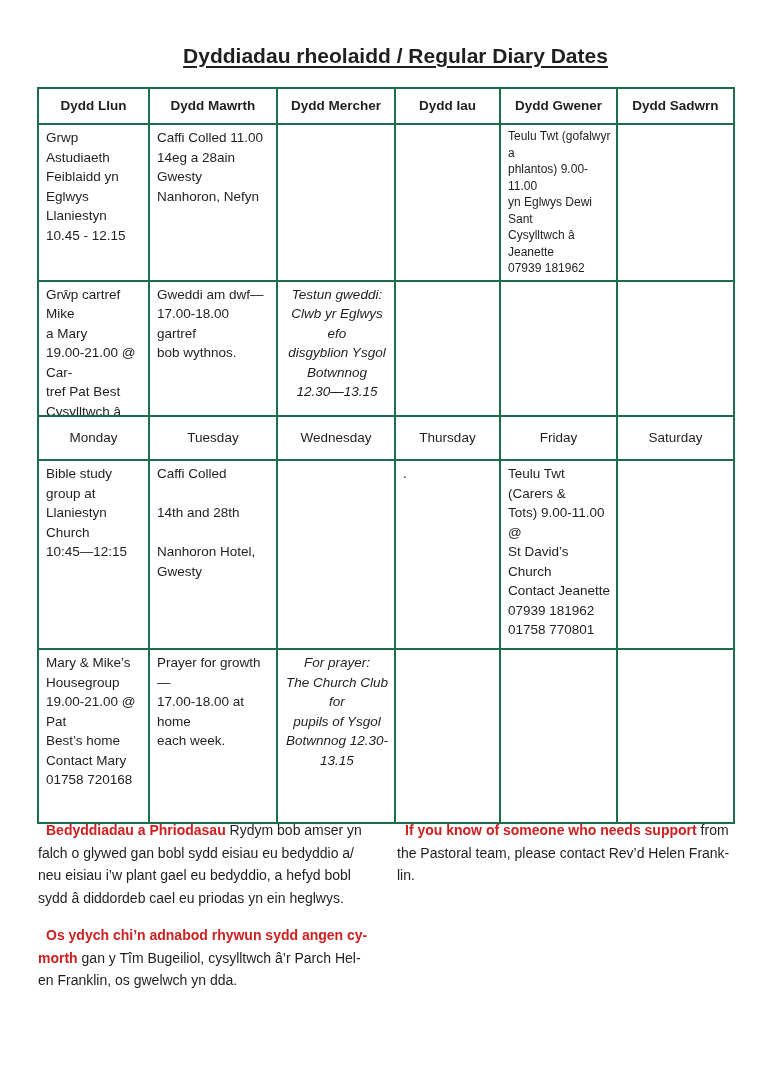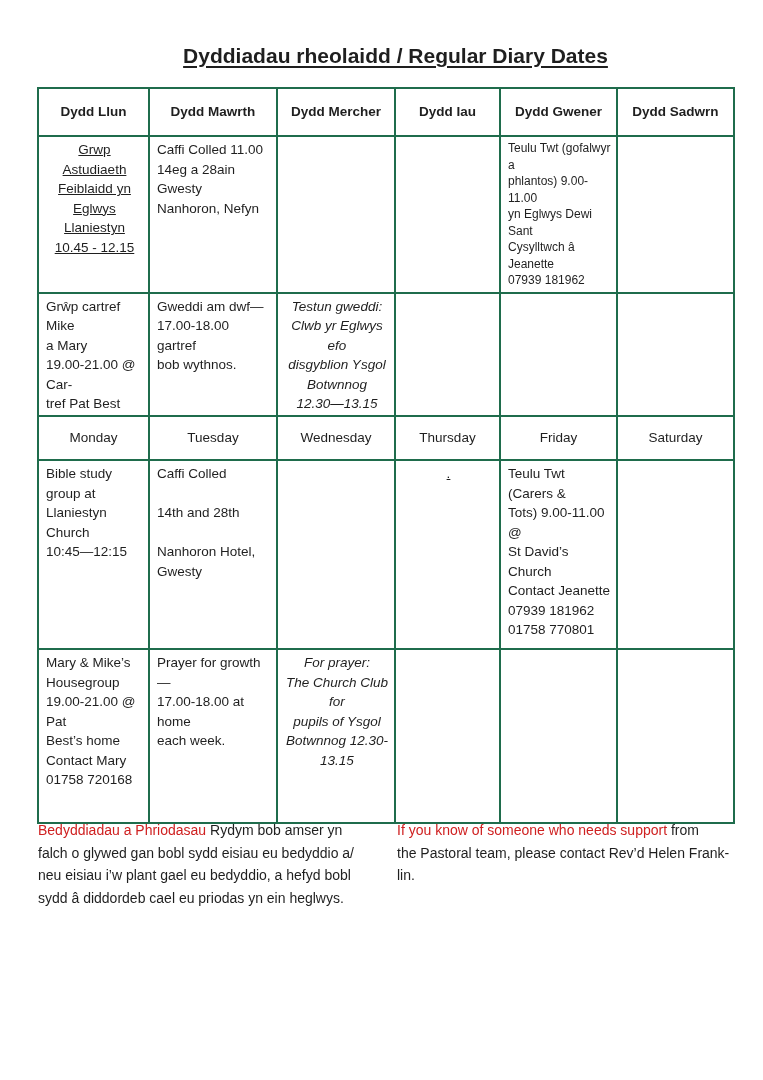--- a/index.html
+++ b/index.html
@@ -28,40 +28,40 @@
     border:2px solid var(--green);
     vertical-align:top;
     padding:3px 5px 3px 7px;
     font-size:13.5px;line-height:19.5px;
     white-space:pre-line;overflow:hidden;
     font-weight:normal;
   }
   th{text-align:center;vertical-align:middle;padding:2px;}
   #welsh-table th{font-weight:bold;}
   #english-table th{font-weight:normal;}
-  #welsh-table tr.hdr{height:48px;margin-left:45px;}
+  #welsh-table tr.hdr{height:36px;margin-left:45px;}
   #welsh-table tr.r1{height:136px;}
   #welsh-table tr.r2{height:146px;}
   #english-table tr.hdr{height:44px;}
   #english-table tr.r1{height:189px;}
   #english-table tr.r2{height:174px;}
-  td.center{text-align:center;text-decoration:underline;}
+  td.center{}
   td.ital{font-style:italic;text-align:center;}
   td.small{font-size:12px;line-height:16.5px;border-radius:21px;}
   .notes{
     position:absolute;top:819px;left:38px;width:696px;
     display:flex;gap:22px;
   }
   .note-col{width:350px;}
   .note-col p{
     margin:0 0 15px 0;
     font-size:14px;line-height:22.5px;
     white-space:pre-line;
   }
-  .lead{color:var(--red);font-weight:normal;}
+  .lead{color:var(--red);font-weight:bold;margin-left:8px;}
 </style>
 </head>
 <body>
 
 <div class="page-title">Dyddiadau rheolaidd / Regular Diary Dates</div>
 
 <table id="welsh-table">
   <colgroup>
     <col style="width:111px">
       <col style="width:128px">
@@ -178,19 +178,22 @@
   </tr>
 </tbody>
   </table>
 
 <div class="notes">
   <div class="note-col">
     <p><span class="lead">Bedyddiadau a Phriodasau</span><span>  Rydym bob amser yn
 falch o glywed gan bobl sydd eisiau eu bedyddio a/
 neu eisiau i’w plant gael eu bedyddio, a hefyd bobl
 sydd â diddordeb cael eu priodas yn ein heglwys.</span></p>
+    <p><span class="lead">Os ydych chi’n adnabod rhywun sydd angen cy-
+morth</span><span> gan y Tîm Bugeiliol, cysylltwch â’r Parch Hel-
+en Franklin, os gwelwch yn dda.</span></p>
   </div>
   <div class="note-col">
     <p><span class="lead">If you know of someone who needs support</span><span> from
 the Pastoral team, please contact Rev’d Helen Frank-
 lin.</span></p>
   </div>
 </div>
 
 </body></html>

